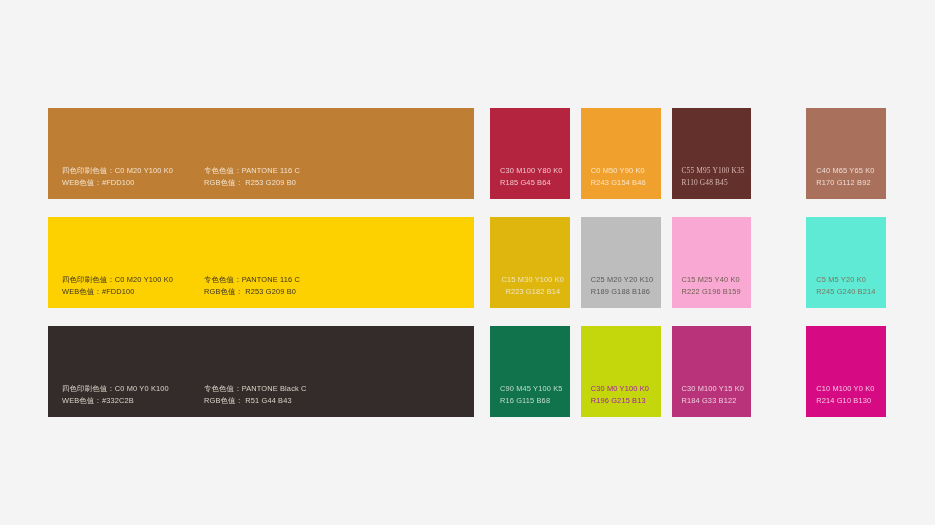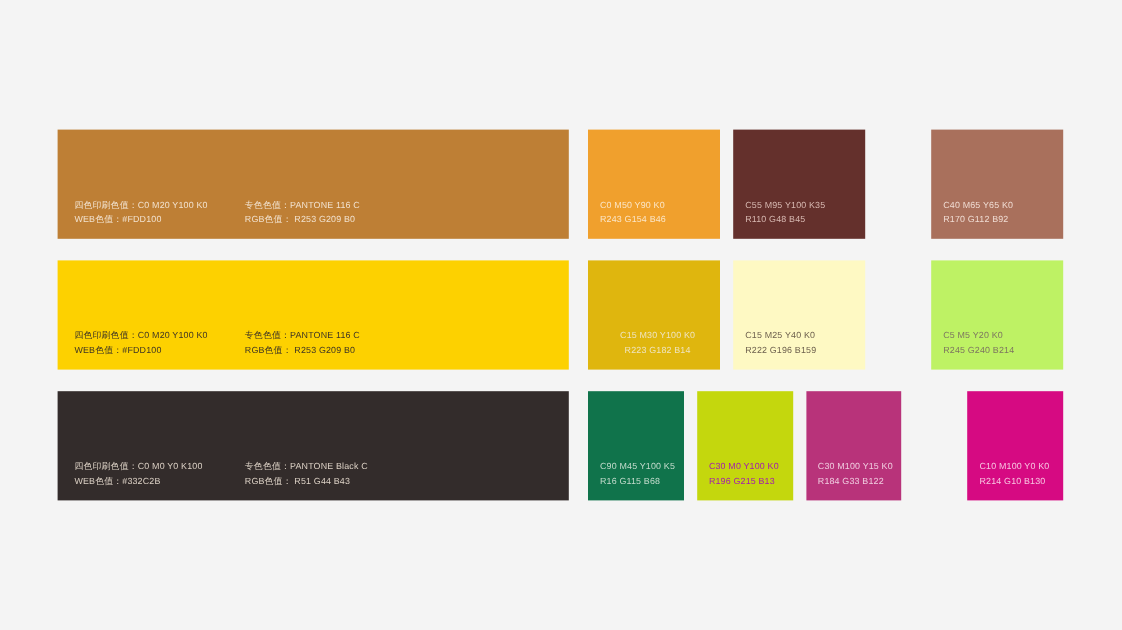--- a/index.html
+++ b/index.html
@@ -101,27 +101,33 @@
       <div class="primary-spec">
         <span class="spec-line">
           <span class="col-a">四色印刷色值：C0 M20 Y100 K0</span><span class="col-b">专色色值：PANTONE 116 C</span>
         </span>
         <span class="spec-line">
           <span class="col-a">WEB色值：#FDD100</span><span class="col-b">RGB色值：  R253 G209 B0</span>
         </span>
       </div>
     </div>
     <div class="accent-group">
+      <div class="accent-swatch" style="background-color: rgb(181, 36, 62); color: rgb(240, 198, 206);">
+        <div class="accent-spec">
+          <span class="spec-line">C30 M100 Y80 K0</span>
+          <span class="spec-line">R185 G45 B64</span>
+        </div>
+      </div>
       <div class="accent-swatch" style="background-color: rgb(240, 160, 45); color: rgb(251, 230, 200);">
         <div class="accent-spec">
           <span class="spec-line">C0 M50 Y90 K0</span>
           <span class="spec-line">R243 G154 B46</span>
         </div>
       </div>
-      <div class="accent-swatch" style="background-color: rgb(100, 48, 44); color: rgb(216, 185, 178);">
+      <div class="accent-swatch" style="background-color: rgb(100, 48, 44); color: rgb(216, 185, 178); font-family: Liberation Serif, serif;">
         <div class="accent-spec">
           <span class="spec-line">C55 M95 Y100 K35</span>
           <span class="spec-line">R110 G48 B45</span>
         </div>
       </div>
       <div class="accent-swatch" style="background-color: rgb(169, 112, 92); color: rgb(240, 220, 211);">
         <div class="accent-spec">
           <span class="spec-line">C40 M65 Y65 K0</span>
           <span class="spec-line">R170 G112 B92</span>
         </div>
@@ -140,27 +146,33 @@
         </span>
       </div>
     </div>
     <div class="accent-group">
       <div class="accent-swatch" style="background-color: rgb(223, 182, 14); color: rgb(239, 228, 192); text-align: center;">
         <div class="accent-spec">
           <span class="spec-line">C15 M30 Y100 K0</span>
           <span class="spec-line">R223 G182 B14</span>
         </div>
       </div>
-      <div class="accent-swatch" style="background-color: #fef9c3; color: rgb(109, 96, 77);">
+      <div class="accent-swatch" style="background-color: rgb(189, 189, 189); color: rgb(89, 89, 90);">
+        <div class="accent-spec">
+          <span class="spec-line">C25 M20 Y20 K10</span>
+          <span class="spec-line">R189 G188 B186</span>
+        </div>
+      </div>
+      <div class="accent-swatch" style="background-color: #f9a8d4; color: rgb(109, 96, 77);">
         <div class="accent-spec">
           <span class="spec-line">C15 M25 Y40 K0</span>
           <span class="spec-line">R222 G196 B159</span>
         </div>
       </div>
-      <div class="accent-swatch" style="background-color: #bef264; color: rgb(125, 118, 96);">
+      <div class="accent-swatch" style="background-color: #5eead4; color: rgb(125, 118, 96);">
         <div class="accent-spec">
           <span class="spec-line">C5 M5 Y20 K0</span>
           <span class="spec-line">R245 G240 B214</span>
         </div>
       </div>
     </div>
   </div>
 
   <div class="palette-row" id="row-3">
     <div class="primary-swatch" style="background-color: rgb(51, 44, 43); color: rgb(221, 210, 198);">

